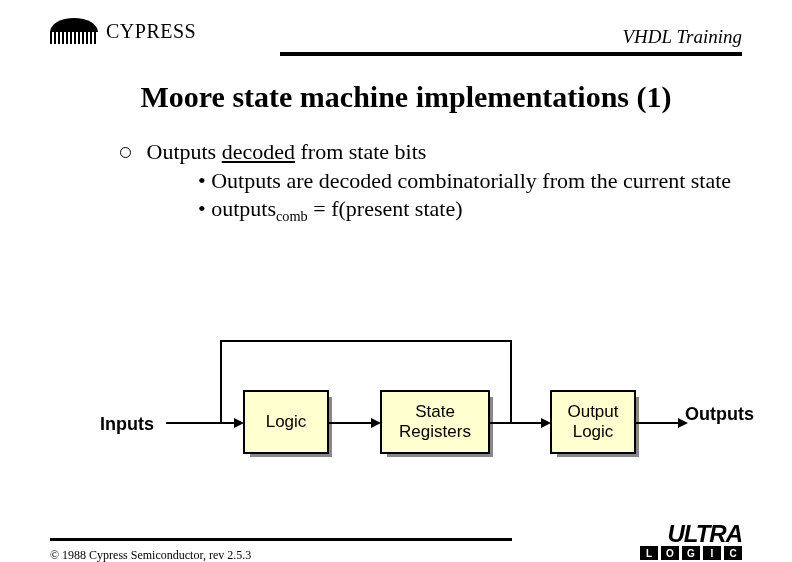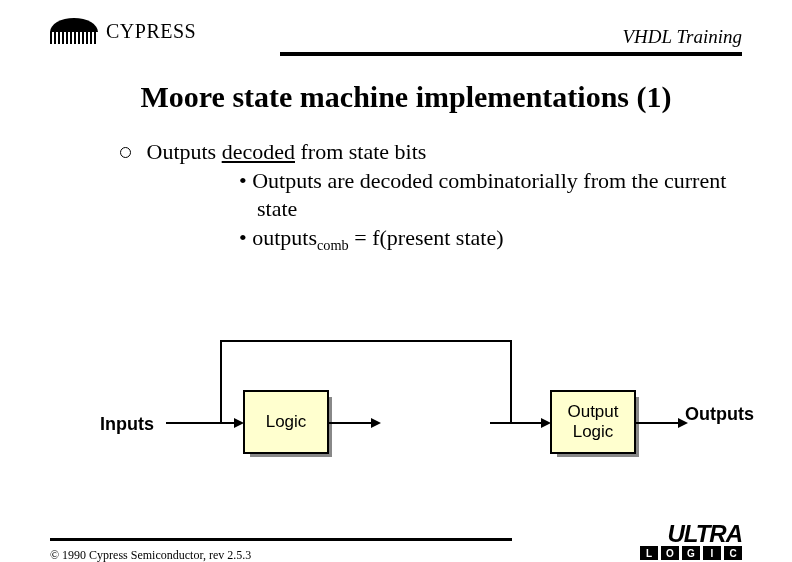--- a/index.html
+++ b/index.html
@@ -96,21 +96,21 @@
   .b-square {
     display: inline-block;
     width: 11px;
     height: 11px;
     border: 1.5px solid #000;
     margin-right: 10px;
     vertical-align: 1px;
   }
   .lvl1 { margin-left: 0; }
   .lvl2 { margin-left: 36px; }
-  .lvl3 { margin-left: 119px; padding-left: 18px; text-indent: -18px; }
+  .lvl3 { margin-left: 78px; padding-left: 18px; text-indent: -18px; }
   .under { text-decoration: underline; }
   .sub { font-size: 0.65em; vertical-align: sub; }
 
   .diagram {
     position: absolute;
     top: 330px;
     left: 90px;
     right: 40px;
     height: 150px;
   }
@@ -258,37 +258,40 @@
   <div class="line hline" style="left:76px;top:92px;width:70px"></div>
   <div class="arrow-r" style="left:144px;top:88px"></div>
 
   <div class="box sh b1">
       <div class="box-inner">Logic</div>
     </div>
 
   <div class="line hline" style="left:239px;top:92px;width:44px"></div>
   <div class="arrow-r" style="left:281px;top:88px"></div>
 
+  <div class="box sh b2">
+      <div class="box-inner">State Registers</div>
+    </div>
 
   <div class="line hline" style="left:400px;top:92px;width:54px"></div>
   <div class="arrow-r" style="left:451px;top:88px"></div>
 
   <div class="box sh b3">
       <div class="box-inner">Output Logic</div>
     </div>
 
   <div class="line hline" style="left:546px;top:92px;width:44px"></div>
   <div class="arrow-r" style="left:588px;top:88px"></div>
 
   <div class="lbl outputs-lbl">Outputs</div>
 </div>
 
 <div class="footer">
   <div class="hr-bot"></div>
-  <div class="copy">© 1990 Cypress Semiconductor, rev 2.5.3</div>
+  <div class="copy">© 1988 Cypress Semiconductor, rev 2.5.3</div>
   <div class="pagenum">85</div>
   <div class="ultra">
     <div class="ultra-top">ULTRA</div>
     <div class="ultra-bar">
       <span>L</span>
       <span>O</span>
       <span>G</span>
       <span>I</span>
       <span>C</span>
     </div>

